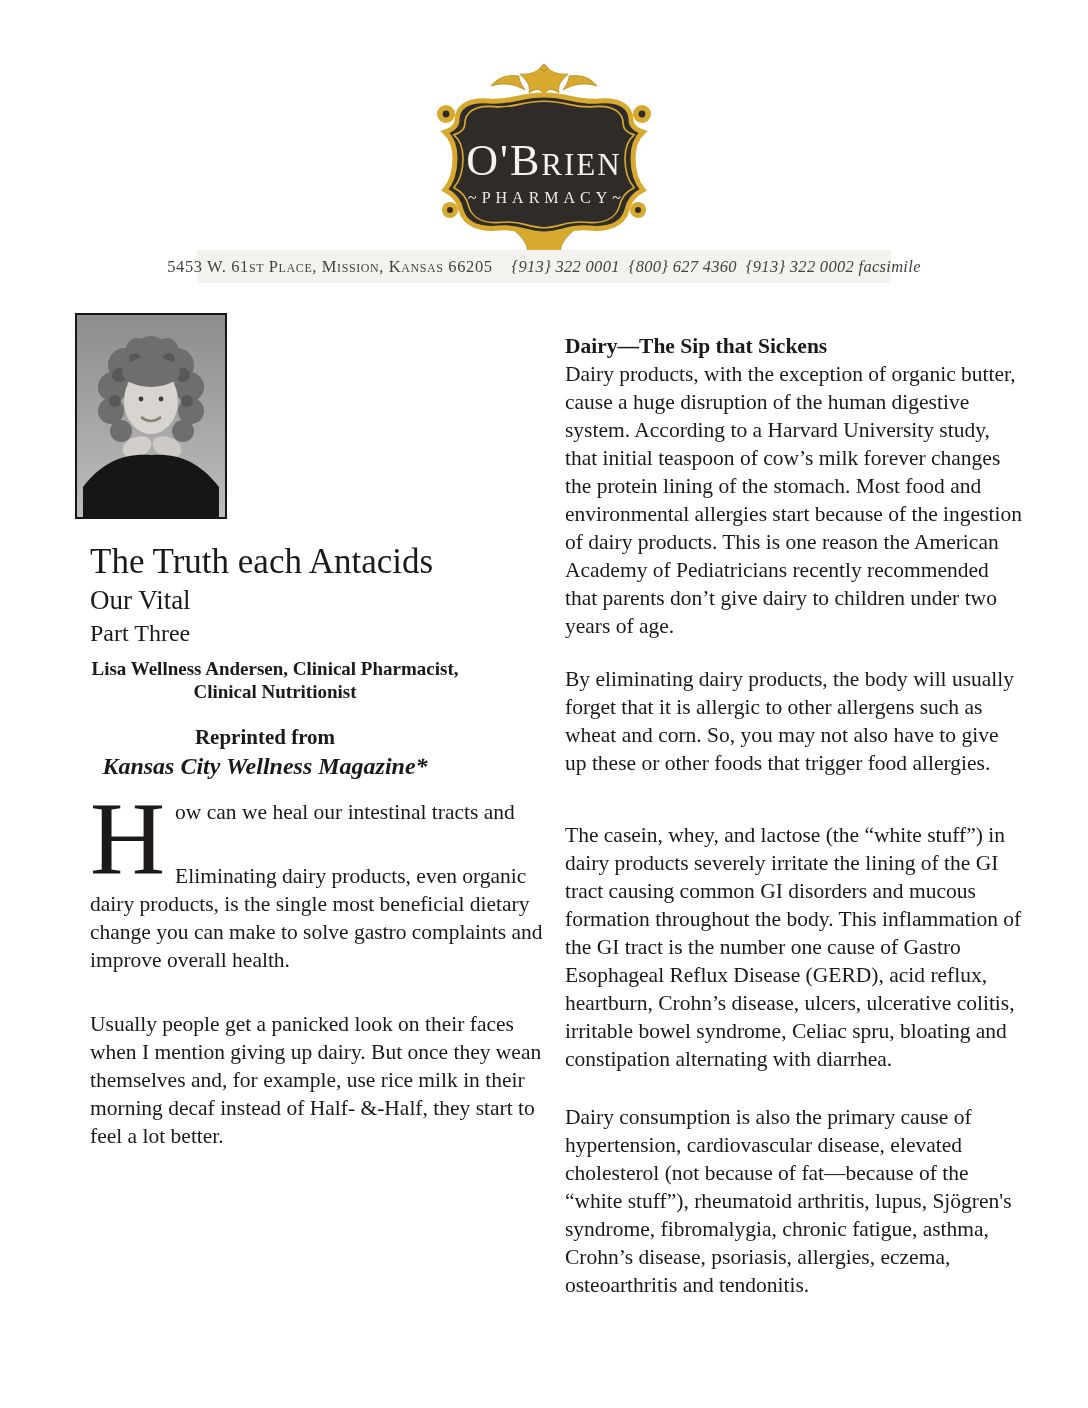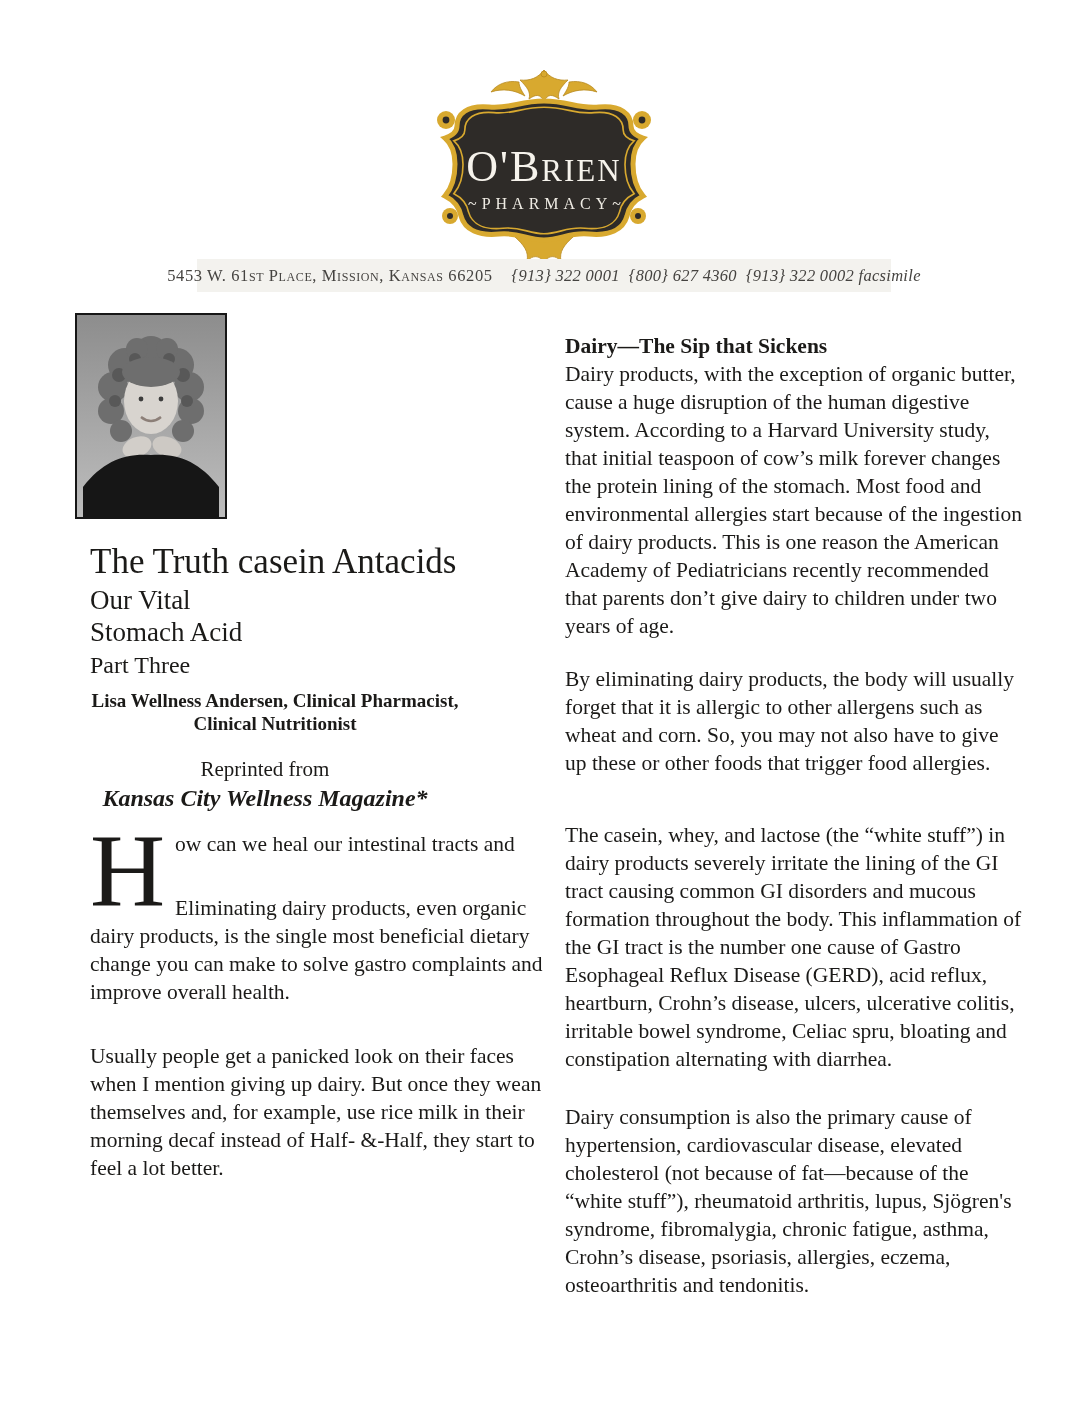--- a/index.html
+++ b/index.html
@@ -15,27 +15,27 @@
   .page{
     position:relative;
     width:1088px;height:1408px;
     margin:0 auto;
     background:var(--paper);
     font-family:"Liberation Serif", serif;
     color:var(--ink);
     overflow:hidden;
   }
   
-  .logo-wrap{position:absolute;top:68px;left:419px;width:250px;height:198px;}
+  .logo-wrap{position:absolute;top:62px;left:419px;width:250px;height:198px;}
   .logo-wrap svg{display:block;}
   .logo-name{font-family:"Liberation Serif", serif;font-variant:small-caps;letter-spacing:2px;}
   .logo-sub{font-family:"Liberation Serif", serif;letter-spacing:5px;}
   
   .address-strip{
-    position:absolute;top:259px;left:50%;transform:translateX(-50%);
+    position:absolute;top:250px;left:50%;transform:translateX(-50%);
     width:694px;height:33px;
     background:var(--address-bg);
     display:flex;align-items:center;justify-content:center;
     white-space:nowrap;
     color:#454340;
     font-size:16.5px;
   }
   .address-street{font-variant:small-caps;letter-spacing:0.6px;margin-right:10px;}
   .address-phone{font-style:italic;margin-left:9px;letter-spacing:0.3px;}
   
@@ -43,21 +43,21 @@
   .col-right{position:absolute;left:565px;top:332px;width:458px;font-size:21.5px;line-height:28px;}
   
   .photo-frame{width:152px;height:206px;border:2px solid #161616;background:#9a9a9a;}
   .photo-frame svg{display:block;}
   
   .article-title{margin:22px 0 0 15px;font-size:35px;line-height:42px;font-weight:400;}
   .article-subtitle{margin:3px 0 0 15px;font-size:27px;line-height:29px;}
   .article-part{margin:4px 0 0 15px;font-size:24px;line-height:28px;}
   .article-author{margin:10px 0 0 0;width:400px;text-align:center;font-weight:bold;font-size:19px;line-height:23px;}
   .reprint{margin:21px 0 0 0;width:380px;text-align:center;}
-  .reprint-label{font-weight:normal;font-size:21px;line-height:26px;}
+  .reprint-label{font-weight:bold;font-size:21px;line-height:26px;}
   .reprint-source{font-weight:bold;font-style:italic;font-size:24px;line-height:33px;}
   
   .drop-block{margin:15px 0 0 15px;font-size:21.5px;line-height:28px;}
   .drop-cap{
     float:left;
     font-size:104px;line-height:78px;
     padding:2px 10px 0 0;
     font-family:"Liberation Serif", serif;
   }
   .body-p{margin:36px 0 0 15px;font-size:21.5px;line-height:28px;}
@@ -153,23 +153,22 @@
         <circle cx="84" cy="84" r="2.4" fill="#3c3c3c"></circle>
         <path d="M64,102 Q74,110 84,102" stroke="#8c7f78" stroke-width="2.4" fill="none"></path>
 
         <ellipse cx="60" cy="132" rx="15" ry="10" fill="#d2cec9" transform="rotate(-22 60 132)"></ellipse>
         <ellipse cx="90" cy="132" rx="15" ry="10" fill="#cdc9c4" transform="rotate(22 90 132)"></ellipse>
 
         <path d="M6,202 L6,172 C26,146 48,138 74,140 C100,138 122,146 142,172 L142,202 Z" fill="#161616"></path>
       </svg>
     </div>
 
-    <h1 class="article-title">The Truth casein Antacids</h1>
+    <h1 class="article-title">The Truth each Antacids</h1>
     <div class="article-subtitle">Our Vital</div>
-    <div class="article-subtitle">Stomach Acid</div>
     <div class="article-part">Part Three</div>
 
     <div class="article-author">
       <div>Lisa Wellness Andersen, Clinical  Pharmacist,</div>
       <div>Clinical Nutritionist</div>
     </div>
 
     <div class="reprint">
       <div class="reprint-label">Reprinted from</div>
       <div class="reprint-source">Kansas City Wellness Magazine*</div>

